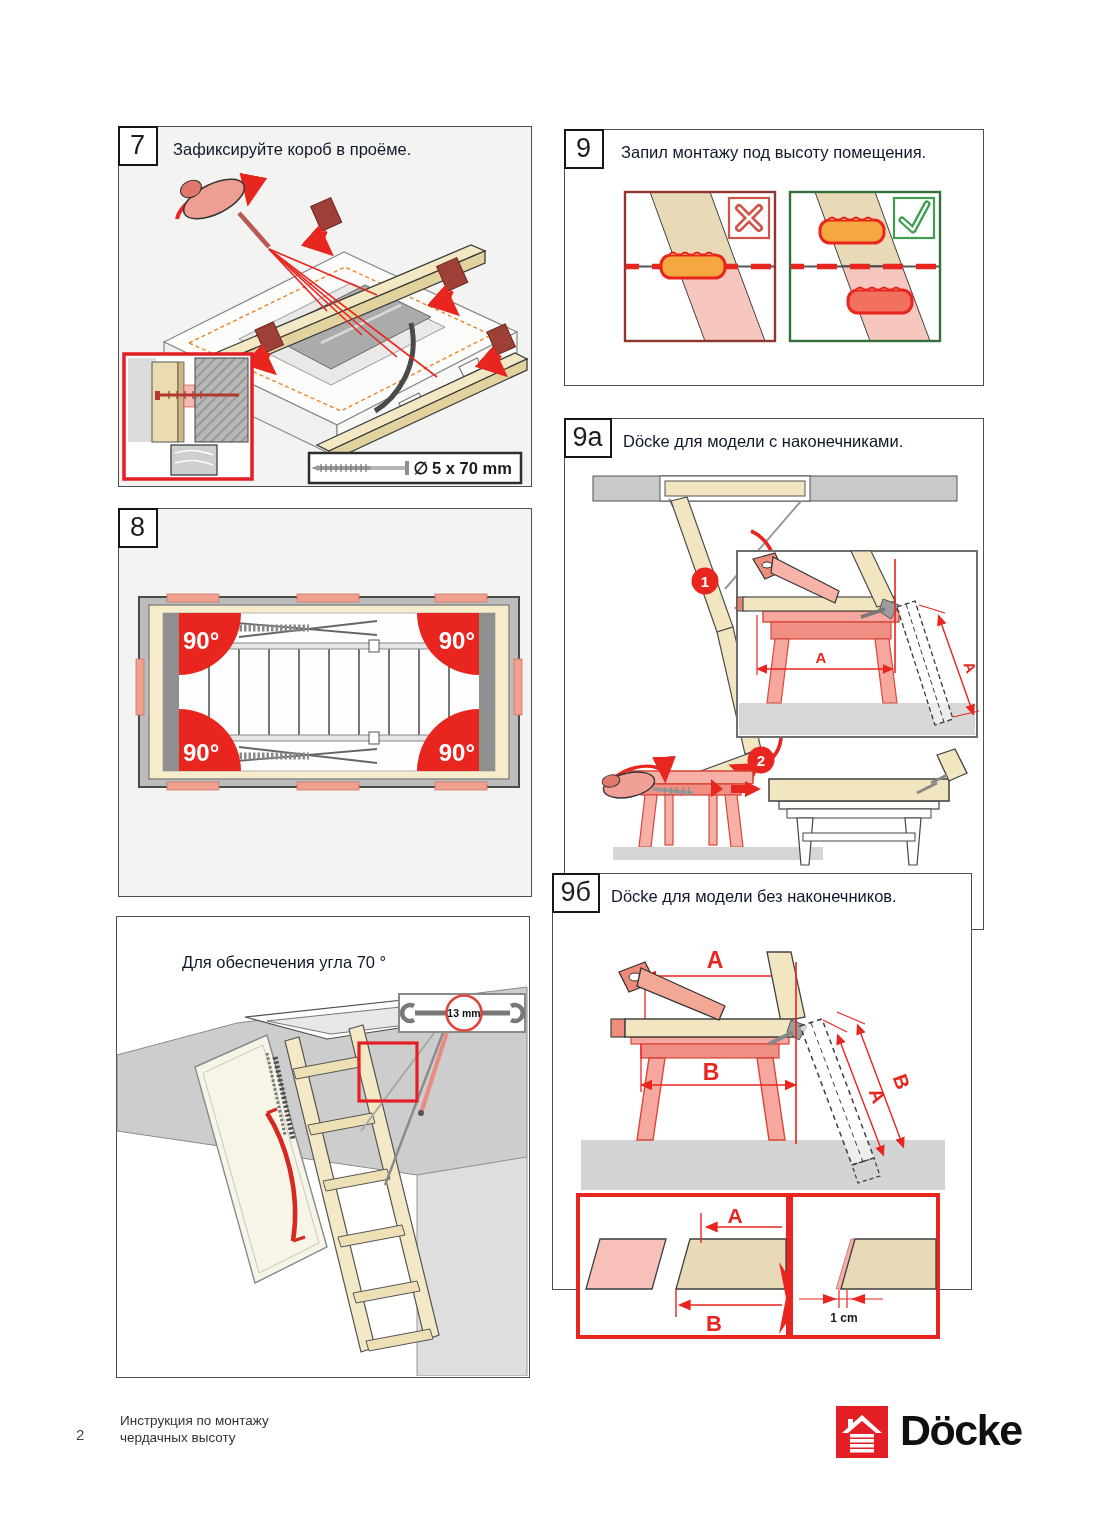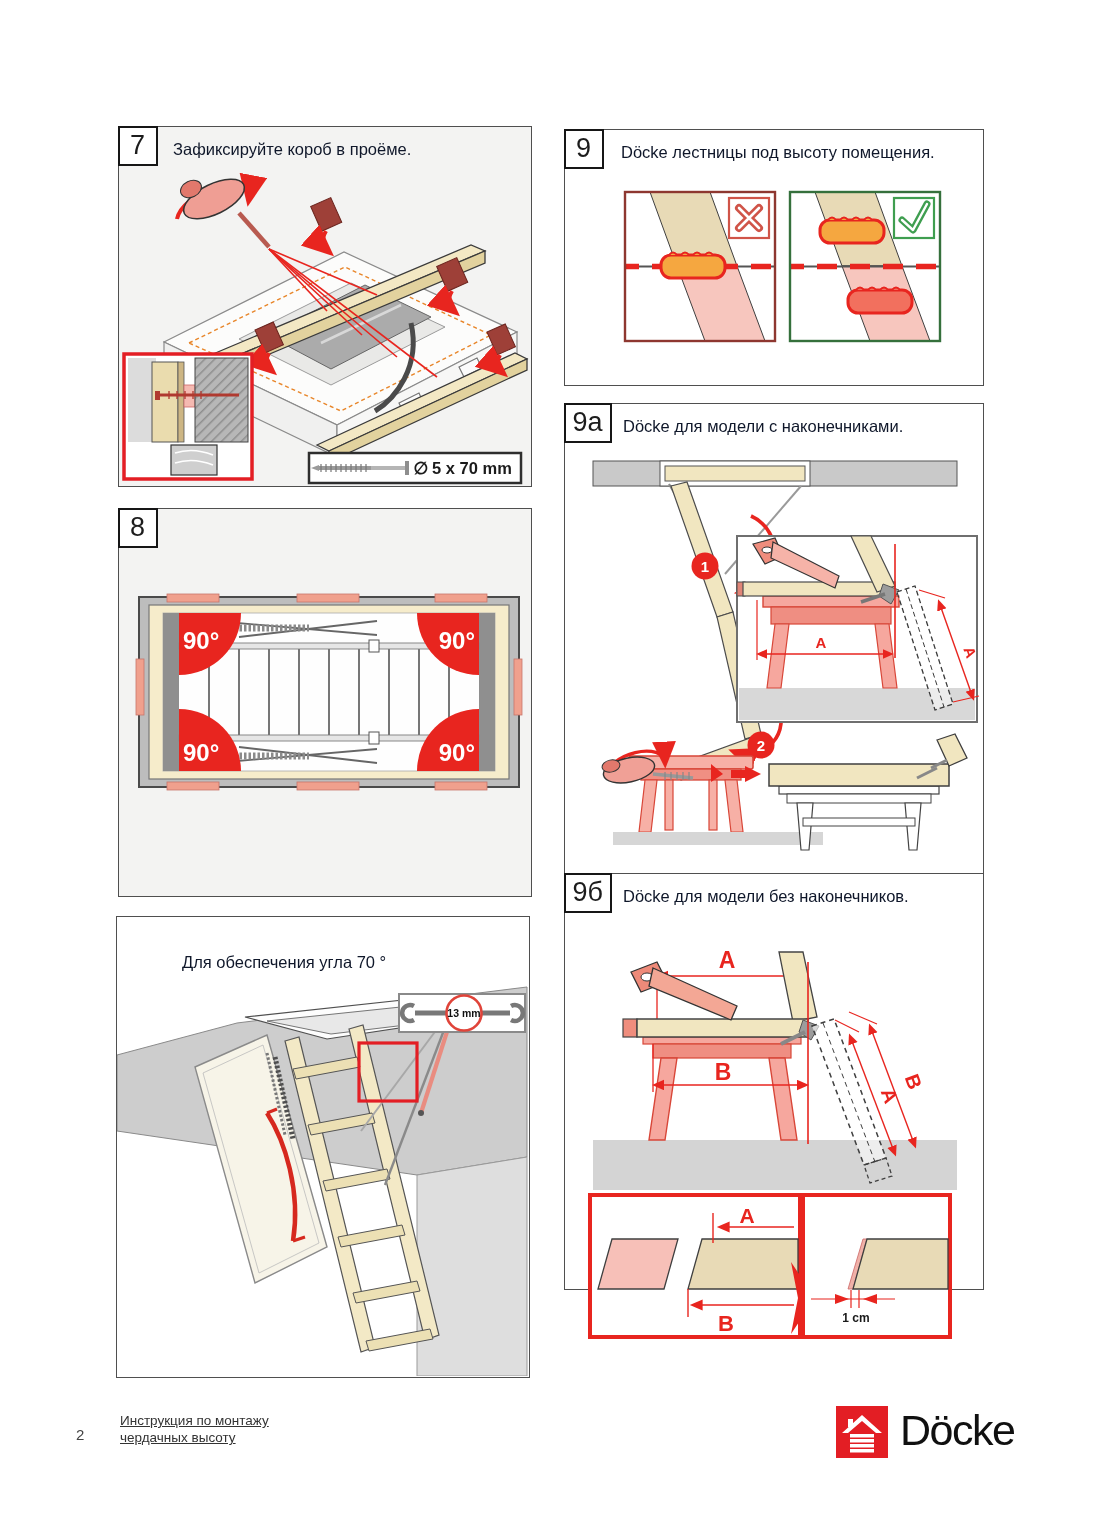--- a/index.html
+++ b/index.html
@@ -10,24 +10,24 @@
   .panel{position:absolute;border:1.5px solid #4f4f4f;background:#fff;box-sizing:border-box;}
   .panel.gray{background:#f3f3f2;}
   .numbox{
     position:absolute;top:-1.5px;left:-1.5px;min-width:40px;height:40px;
     background:#fff;border:2px solid #161616;display:flex;align-items:center;justify-content:center;
     font-size:27px;color:#1c1c1c;padding:0 7px;box-sizing:border-box;z-index:3;
   }
   .ptitle{position:absolute;font-size:16.5px;color:#0f172a;z-index:2;white-space:nowrap;}
   svg.fill{position:absolute;left:0;top:0;}
   .footer-num{position:absolute;left:76px;top:1426px;font-size:15px;color:#444;}
-  .footer-cap{position:absolute;left:120px;top:1412px;font-size:13.5px;color:#333;line-height:17px;text-decoration:underline;}
+  .footer-cap{position:absolute;left:120px;top:1412px;font-size:13.5px;color:#333;line-height:17px;}
   .logo{position:absolute;left:836px;top:1406px;display:flex;align-items:center;}
   .logo-sq{width:52px;height:52px;background:#e31e24;position:relative;flex:0 0 auto;}
-  .logo-txt{font-size:43px;font-weight:400;color:#101010;margin-left:12px;letter-spacing:-1.5px;margin-top:-4px;}
+  .logo-txt{font-size:43px;font-weight:700;color:#101010;margin-left:12px;letter-spacing:-1.5px;margin-top:-4px;}
 </style>
 </head>
 <body>
 
 <div class="panel gray" style="left:118px;top:126px;width:414px;height:361px;">
   <div class="numbox">
       <span>7</span>
     </div>
   <div class="ptitle" style="left:54px;top:13px;">Зафиксируйте короб в проёме.</div>
   <svg class="fill" width="411" height="358" viewBox="0 0 411 358">
@@ -110,21 +110,21 @@
       <text x="302" y="347" font-size="17" font-weight="bold" fill="#1b1b1b" text-anchor="middle">∅</text>
       <text x="313" y="347" font-size="16.5" font-weight="bold" fill="#1b1b1b">5 x 70 mm</text>
     </g>
   </svg>
 </div>
 
 <div class="panel" style="left:564px;top:129px;width:420px;height:257px;">
   <div class="numbox">
       <span>9</span>
     </div>
-  <div class="ptitle" style="left:56px;top:13px;">Döcke лестницы под высоту помещения.</div>
+  <div class="ptitle" style="left:56px;top:13px;">Запил монтажу под высоту помещения.</div>
   <svg class="fill" width="417" height="254" viewBox="0 0 417 254">
     <defs>
       <clipPath id="cl9a">
           <rect x="60" y="62" width="150" height="149"></rect>
         </clipPath>
       <clipPath id="cl9b">
           <rect x="225" y="62" width="150" height="149"></rect>
         </clipPath>
     </defs>
 
@@ -217,21 +217,21 @@
         <path d="M360,262 L298,262 A62,62 0 0 1 360,200 Z" fill="#e8251f"></path>
         <text x="64" y="140" font-size="24" font-weight="bold" fill="#fff">90°</text>
         <text x="356" y="140" font-size="24" font-weight="bold" fill="#fff" text-anchor="end">90°</text>
         <text x="64" y="252" font-size="24" font-weight="bold" fill="#fff">90°</text>
         <text x="356" y="252" font-size="24" font-weight="bold" fill="#fff" text-anchor="end">90°</text>
       </g>
     </g>
   </svg>
 </div>
 
-<div class="panel" style="left:564px;top:403px;width:420px;height:512px;">
+<div class="panel" style="left:564px;top:418px;width:420px;height:512px;">
   <div class="numbox">
       <span>9а</span>
     </div>
   <div class="ptitle" style="left:58px;top:13px;">Döcke для модели с наконечниками.</div>
   <svg class="fill" width="417" height="447" viewBox="0 0 417 447">
     <defs>
       <marker id="ar9a" orient="auto-start-reverse" markerWidth="9" markerHeight="8" refX="6" refY="3.5">
           <path d="M0,0L8,3.5L0,7Z" fill="#e8251f"></path>
         </marker>
     </defs>
@@ -370,21 +370,21 @@
         <line x1="298" y1="96" x2="330" y2="96" stroke="#787878" stroke-width="5"></line>
         <path d="M394,89 a8,8 0 1 1 0,14" fill="none" stroke="#787878" stroke-width="4.5"></path>
         <line x1="364" y1="96" x2="393" y2="96" stroke="#787878" stroke-width="5"></line>
       </g>
       <circle cx="347" cy="96" r="17.5" fill="#fff" stroke="#e0443a" stroke-width="2.6"></circle>
       <text x="347" y="100" font-size="10.5" font-weight="bold" fill="#111" text-anchor="middle">13 mm</text>
     </g>
   </svg>
 </div>
 
-<div class="panel" style="left:564px;top:873px;width:420px;height:417px;">
+<div class="panel" style="left:552px;top:873px;width:420px;height:417px;">
   <div class="numbox">
       <span>9б</span>
     </div>
   <div class="ptitle" style="left:58px;top:13px;">Döcke для модели без наконечников.</div>
   <svg class="fill" width="417" height="502" viewBox="0 0 417 502">
     <defs>
       <marker id="ar9b" orient="auto-start-reverse" markerWidth="9" markerHeight="8" refX="6" refY="3.5">
           <path d="M0,0L8,3.5L0,7Z" fill="#e8251f"></path>
         </marker>
     </defs>

